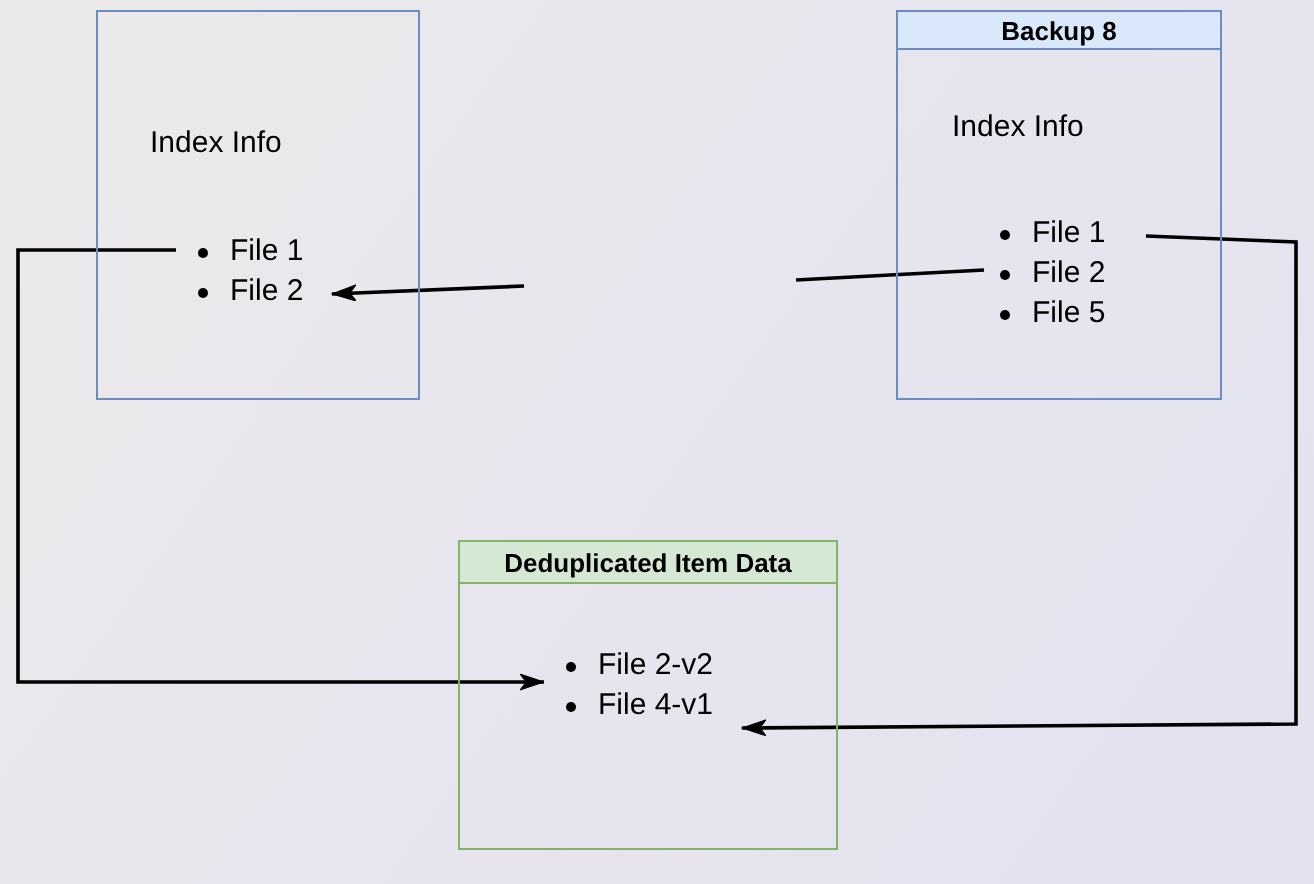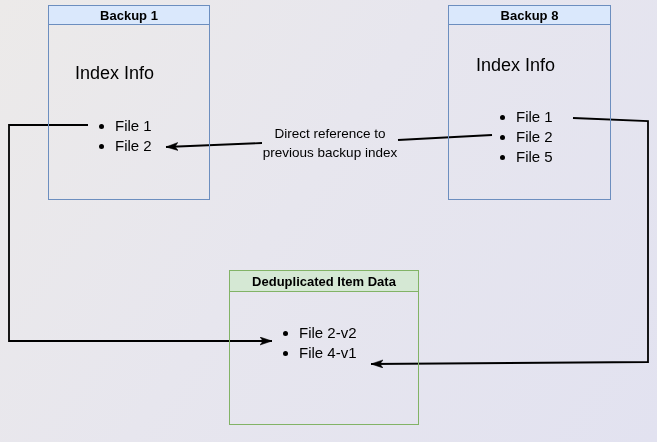--- a/index.html
+++ b/index.html
@@ -34,21 +34,21 @@
     display: flex;
     align-items: center;
     justify-content: center;
   }
   .blue-box { border-color: #6c8ebf; }
   .blue-box .box-header { background: #dae8fc; border-color: #6c8ebf; height: 19px; }
   .green-box { border-color: #82b366; }
   .green-box .box-header { background: #d5e8d4; border-color: #82b366; height: 21px; }
   .index-label {
     position: absolute;
-    font-size: 18px;
+    font-size: 15px;
     white-space: nowrap;
   }
   ul.file-list {
     position: absolute;
     list-style: none;
   }
   ul.file-list li {
     position: relative;
     padding-left: 17px;
     font-size: 15px;
@@ -91,21 +91,20 @@
     <path d="M492,135 L398,140" fill="none" stroke-width="1.8" stroke="#000000"></path>
 
     <path d="M262,143 L166,147" fill="none" stroke-width="1.8" marker-end="url(#arrowhead)" stroke="#000000"></path>
 
     <path d="M88,125 L9,125 L9,341 L272,341" fill="none" stroke-width="1.8" marker-end="url(#arrowhead)" stroke="#000000"></path>
 
     <path d="M573,118 L648,121 L648,362 L371,364" fill="none" stroke-width="1.8" marker-end="url(#arrowhead)" stroke="#000000"></path>
   </svg>
 
   <div class="box blue-box" style="left:48px; top:5px; width:162px; height:195px;">
-    <div class="box-header">Backup 1</div>
     <div class="index-label" style="left:26px; top:57px;">Index Info</div>
     <ul class="file-list" style="left:49px; top:110px;">
       <li>File 1</li>
       <li>File 2</li>
     </ul>
   </div>
 
   <div class="box blue-box" style="left:448px; top:5px; width:163px; height:195px;">
     <div class="box-header">Backup 8</div>
     <div class="index-label" style="left:27px; top:49px;">Index Info</div>
@@ -117,18 +116,14 @@
   </div>
 
   <div class="box green-box" style="left:229px; top:270px; width:190px; height:155px;">
     <div class="box-header">Deduplicated Item Data</div>
     <ul class="file-list" style="left:52px; top:52px;">
       <li>File 2-v2</li>
       <li>File 4-v1</li>
     </ul>
   </div>
 
-  <div class="annotation">
-    <div>Direct reference to</div>
-    <div>previous backup index</div>
-  </div>
 
 </div>
 
 </body></html>

